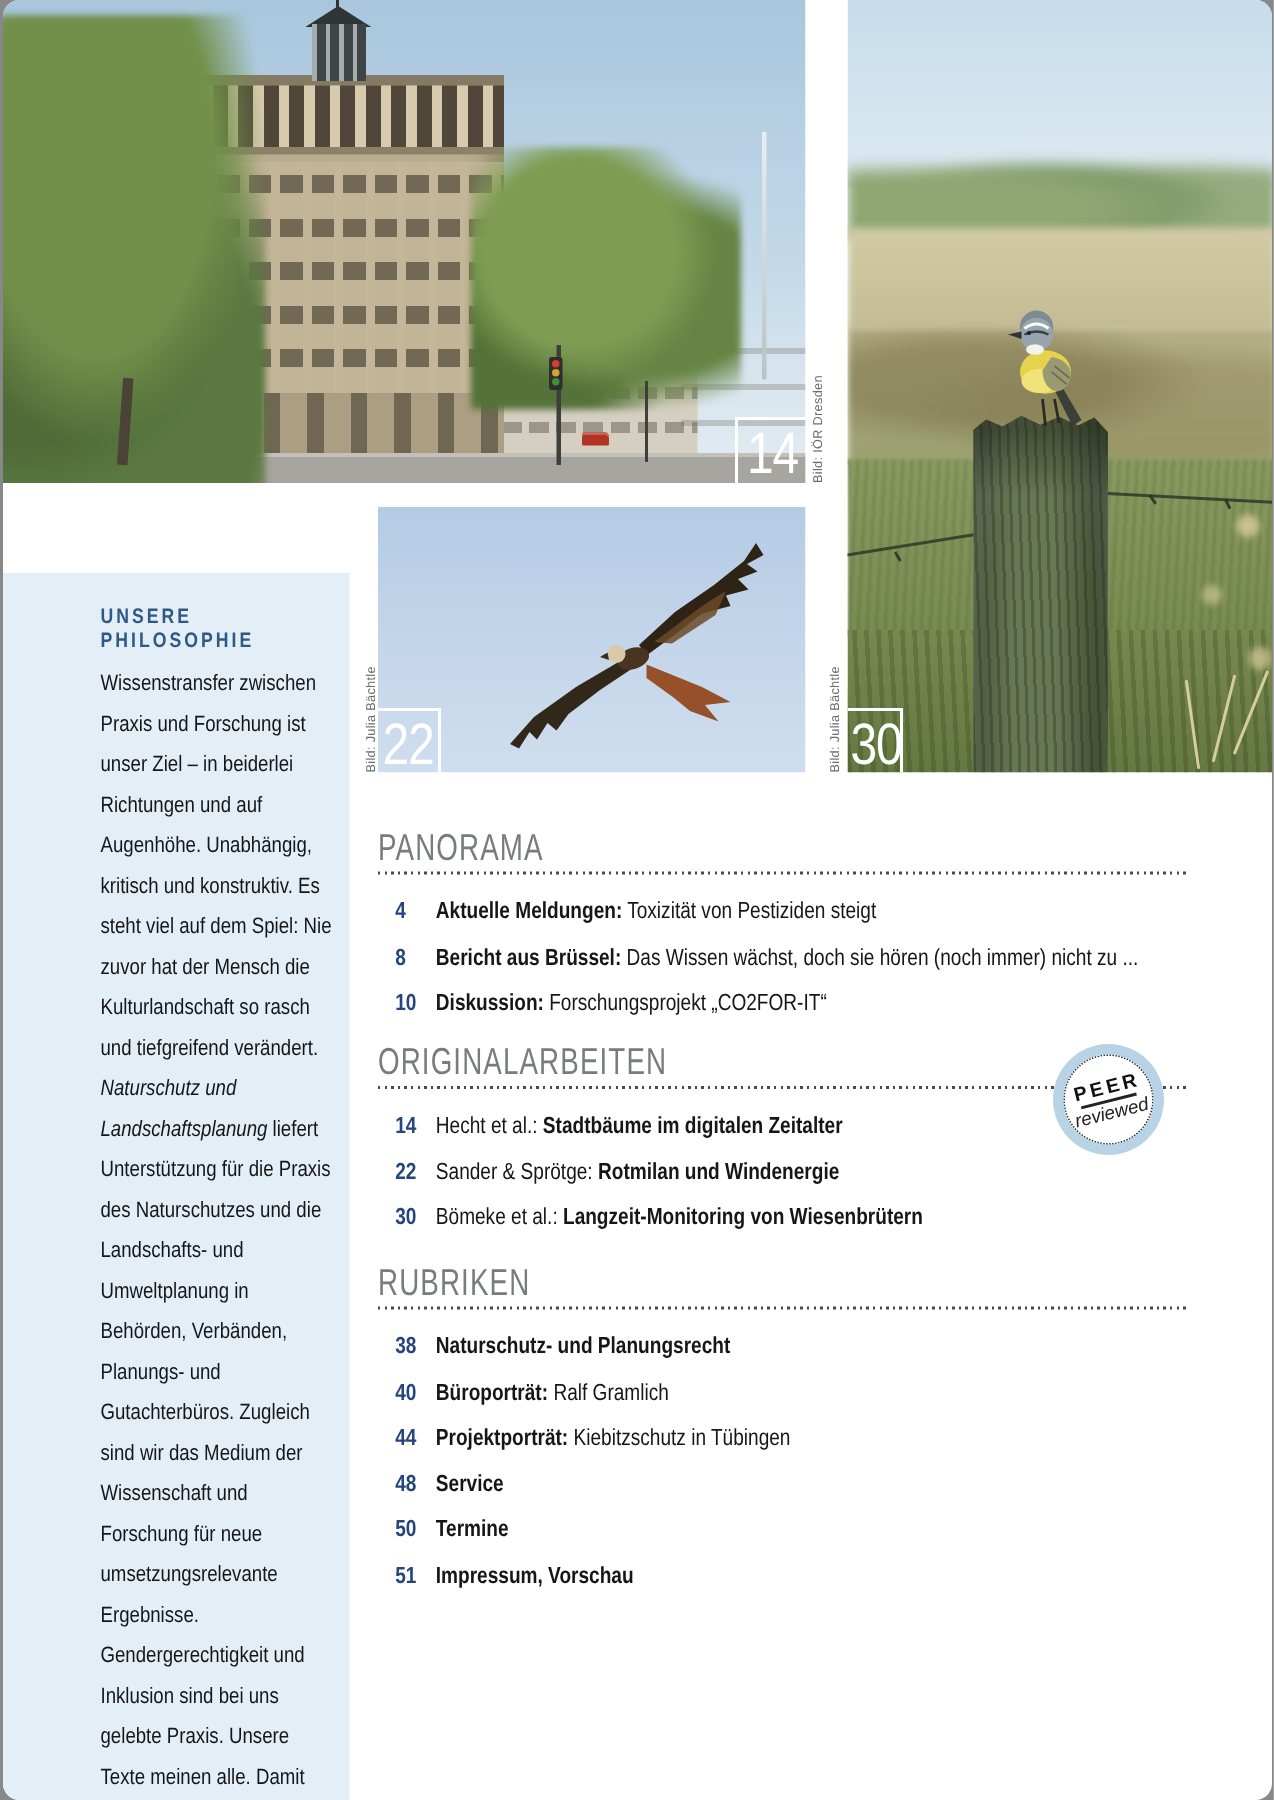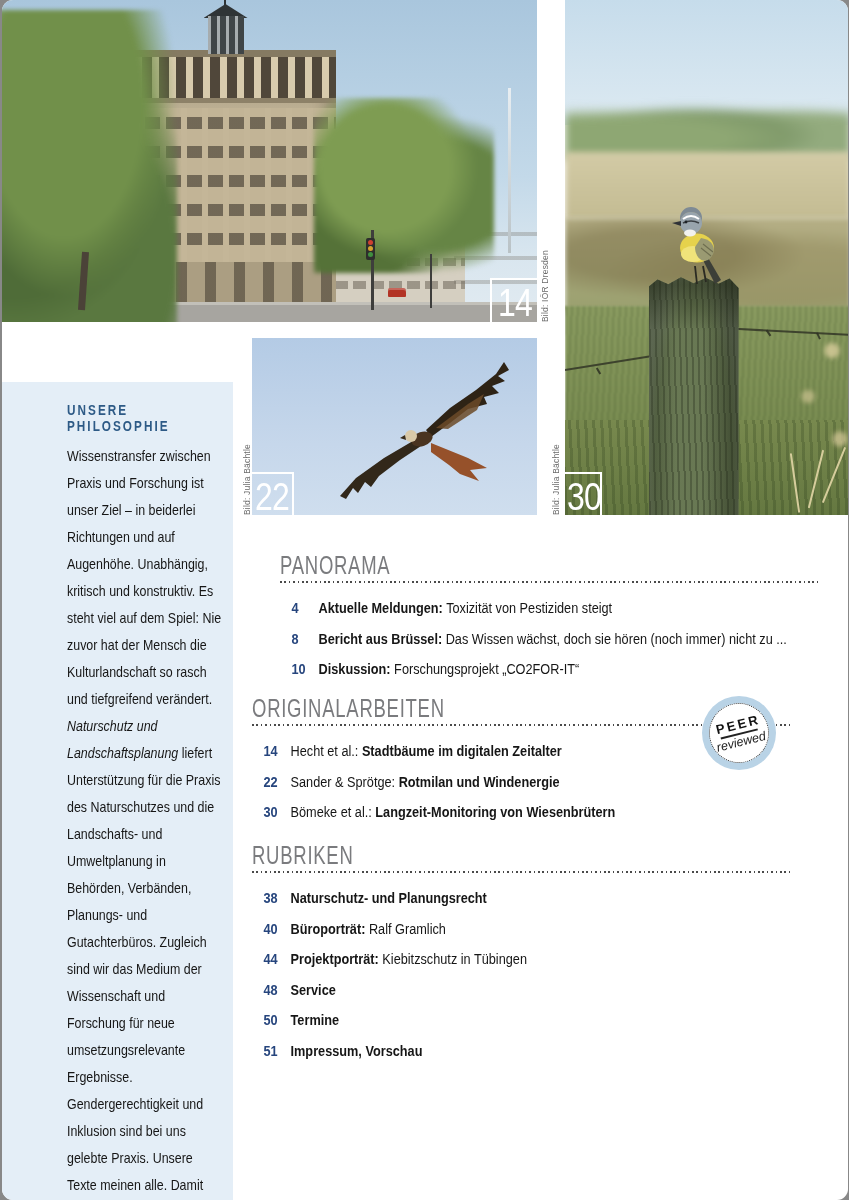--- a/index.html
+++ b/index.html
@@ -114,21 +114,21 @@
 
   
   .left-panel { position:absolute; left:0; top:338px; width:231px; height:862px; background:#e4eef7;margin-top:44px; }
   .lp-inner { position:absolute; left:65px; top:20px; width:186px; transform:scaleX(.84); transform-origin:0 0; }
   .lp-head { color:#2d5a86; font-size:14px; font-weight:700; letter-spacing:2.4px; margin-bottom:9px; }
   .lp-body { font-size:14.8px; line-height:27px; color:#161616; }
   .lp-body i { font-style:italic; }
 
   
   .section { position:absolute; left:250px; width:540px; }
-  #sec-panorama { top:552px;margin-left:28px; }
+  #sec-panorama { top:552px; }
   #sec-original { top:695px; }
   #sec-rubriken { top:842px; }
   .sec-title { font-size:25px; line-height:27px; color:#7a7b7e; letter-spacing:1px; font-weight:400;
       transform:scaleX(.74); transform-origin:0 100%; white-space:nowrap; }
   .dotline { height:2px; margin-top:2px;
       background-image:repeating-linear-gradient(90deg,#4a4a4a 0 1.6px, transparent 1.6px 4.4px); }
   .toc { margin-top:16px; }
   .toc-row { display:flex; width:660px; transform:scaleX(.82); transform-origin:0 0;
       margin-bottom:12px; font-size:15.5px; line-height:18.5px; color:#161616; cursor:pointer; }
   .toc-num { flex:0 0 47px; padding-left:14px; font-weight:700; color:#26457d; }

